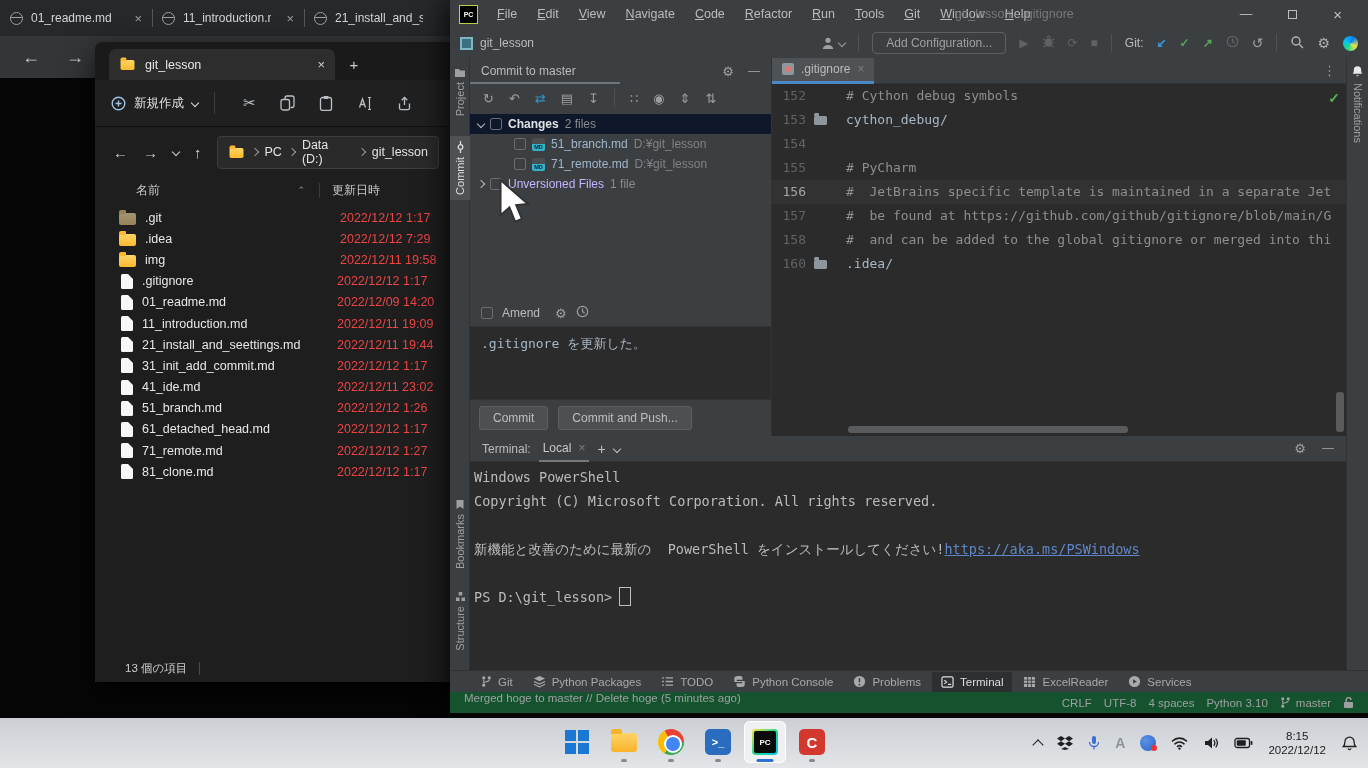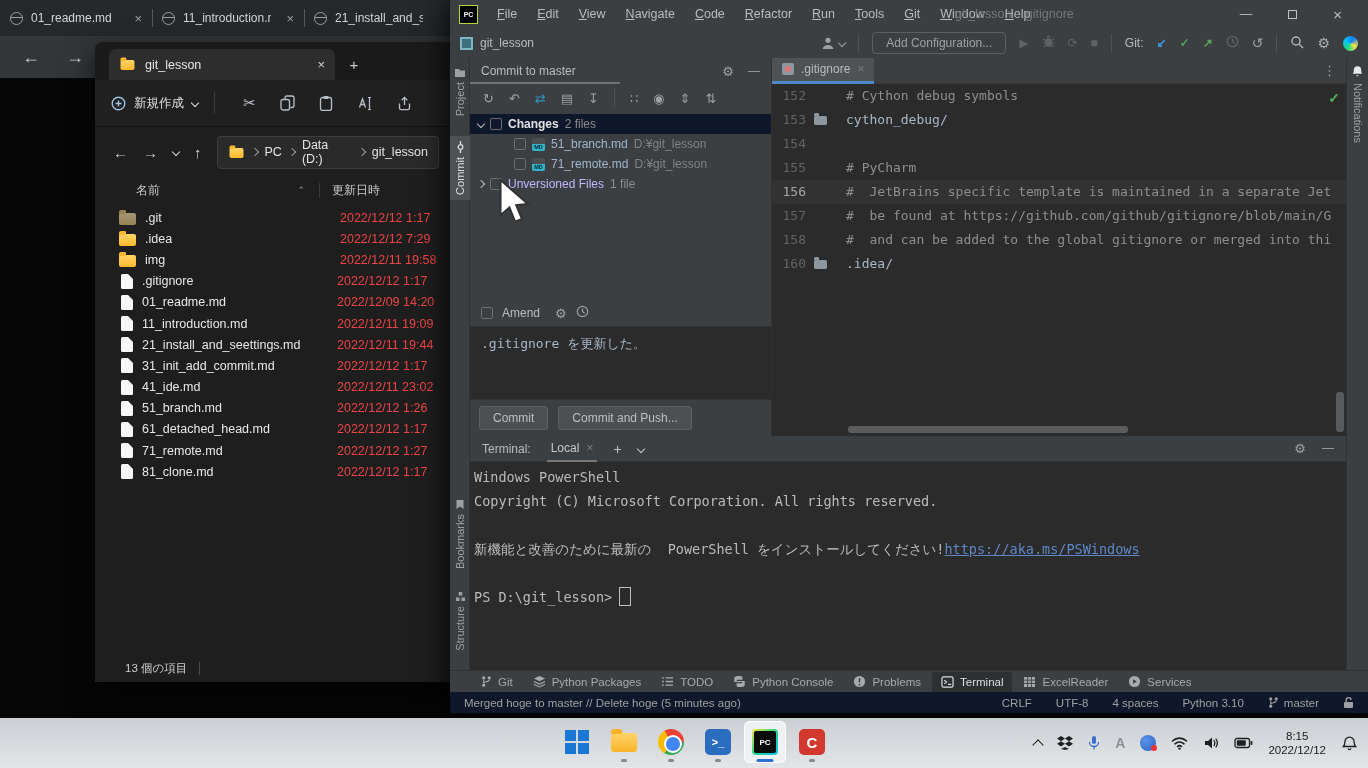--- a/index.html
+++ b/index.html
@@ -116,36 +116,36 @@
   .gfold{position:relative;width:13px;height:9px;background:#8e979e;border-radius:1.5px}
   .gfold::before{content:"";position:absolute;left:0;top:-2.5px;width:5px;height:3px;background:#8e979e;border-radius:1.5px 1px 0 0}
   .ctext{color:#8b8e92;white-space:pre;overflow:hidden}
   .ctext a{color:#8b8e92;}
   .grn-check{position:absolute;top:32px;right:6px;color:#4db35a;font-size:14px;font-weight:bold}
   .ed-vthumb{position:absolute;right:2px;top:334px;width:8px;height:40px;background:#595b5d;border-radius:3px}
   .ed-hthumb{position:absolute;left:76px;bottom:3px;width:280px;height:7px;background:#595b5d;border-radius:3px}
 
   
   .terminal{position:absolute;left:20px;top:436px;right:22px;height:234px;background:#2b2b2b}
-  .term-header{height:26px;background:#3c3f41;display:flex;align-items:center;gap:16px;padding:11px 12px;color:#bbb;border-bottom:1px solid #323232}
+  .term-header{height:26px;background:#3c3f41;display:flex;align-items:center;gap:8px;padding:11px 12px;color:#bbb;border-bottom:1px solid #323232}
   .term-tab{display:flex;align-items:center;gap:7px;height:26px;padding:0 4px;border-bottom:2px solid #787878;color:#c7c9cb}
   .term-x{color:#7c7e80}
   .term-hr{margin-left:auto;display:flex;gap:16px;color:#9da0a2}
   .term-body{padding:3px 0 0 4px;font-family:"DejaVu Sans Mono",monospace;font-size:13.5px;line-height:24px;color:#bbbbbb}
   .t-line{height:24px;white-space:pre}
   .t-link{color:#5f87c7;text-decoration:underline}
   .t-cursor{display:inline-block;width:12px;height:19px;border:1.6px solid #c0c0c0;vertical-align:-4px;margin-left:7px}
 
   
   .bottombar{position:absolute;left:0;top:670px;right:0;height:22px;background:#3c3f41;border-top:1px solid #323232;display:flex;align-items:center;gap:2px;padding-left:22px;font-size:11.5px;color:#a7aaac}
   .bb-item{display:flex;align-items:center;gap:6px;padding:2px 9px;height:20px}
   .bb-item svg{flex:none}
   .bb-item.active{background:#2d2f31;color:#dcdedf}
-  .statusbar{position:absolute;left:0;top:692px;right:0;height:21px;background:#0f172a;display:flex;align-items:center;padding:0 14px;color:#9da0a2;font-size:11.5px}
-  .sb-right{margin-left:auto;display:flex;align-items:center;gap:24px}
+  .statusbar{position:absolute;left:0;top:692px;right:0;height:21px;background:#14532d;display:flex;padding:0 14px;color:#9da0a2;font-size:11.5px}
+  .sb-right{margin-left:auto;display:flex;align-items:center;gap:12px}
   .sb-branch{display:flex;align-items:center;gap:5px}
 
   
   .taskbar{position:absolute;left:0;top:718px;width:1368px;height:50px;background:linear-gradient(180deg,#cbcfd3,#e3e5e8);z-index:4}
   .tb-center{position:absolute;left:556px;top:3px;display:flex;gap:5px}
   .tb-btn{width:42px;height:42px;border-radius:6px;display:flex;align-items:center;justify-content:center;position:relative}
   .tb-btn.running::after{content:"";position:absolute;bottom:1px;left:50%;transform:translateX(-50%);width:6px;height:3px;border-radius:2px;background:#85898d}
   .tb-btn.active{background:#eef0f1;box-shadow:0 0 0 1px #fdfdfd inset}
   .tb-btn.active::after{content:"";position:absolute;bottom:1px;left:50%;transform:translateX(-50%);width:17px;height:3px;border-radius:2px;background:#2e6fd4}
   .win-start{display:grid;grid-template-columns:11px 11px;grid-gap:2px}

